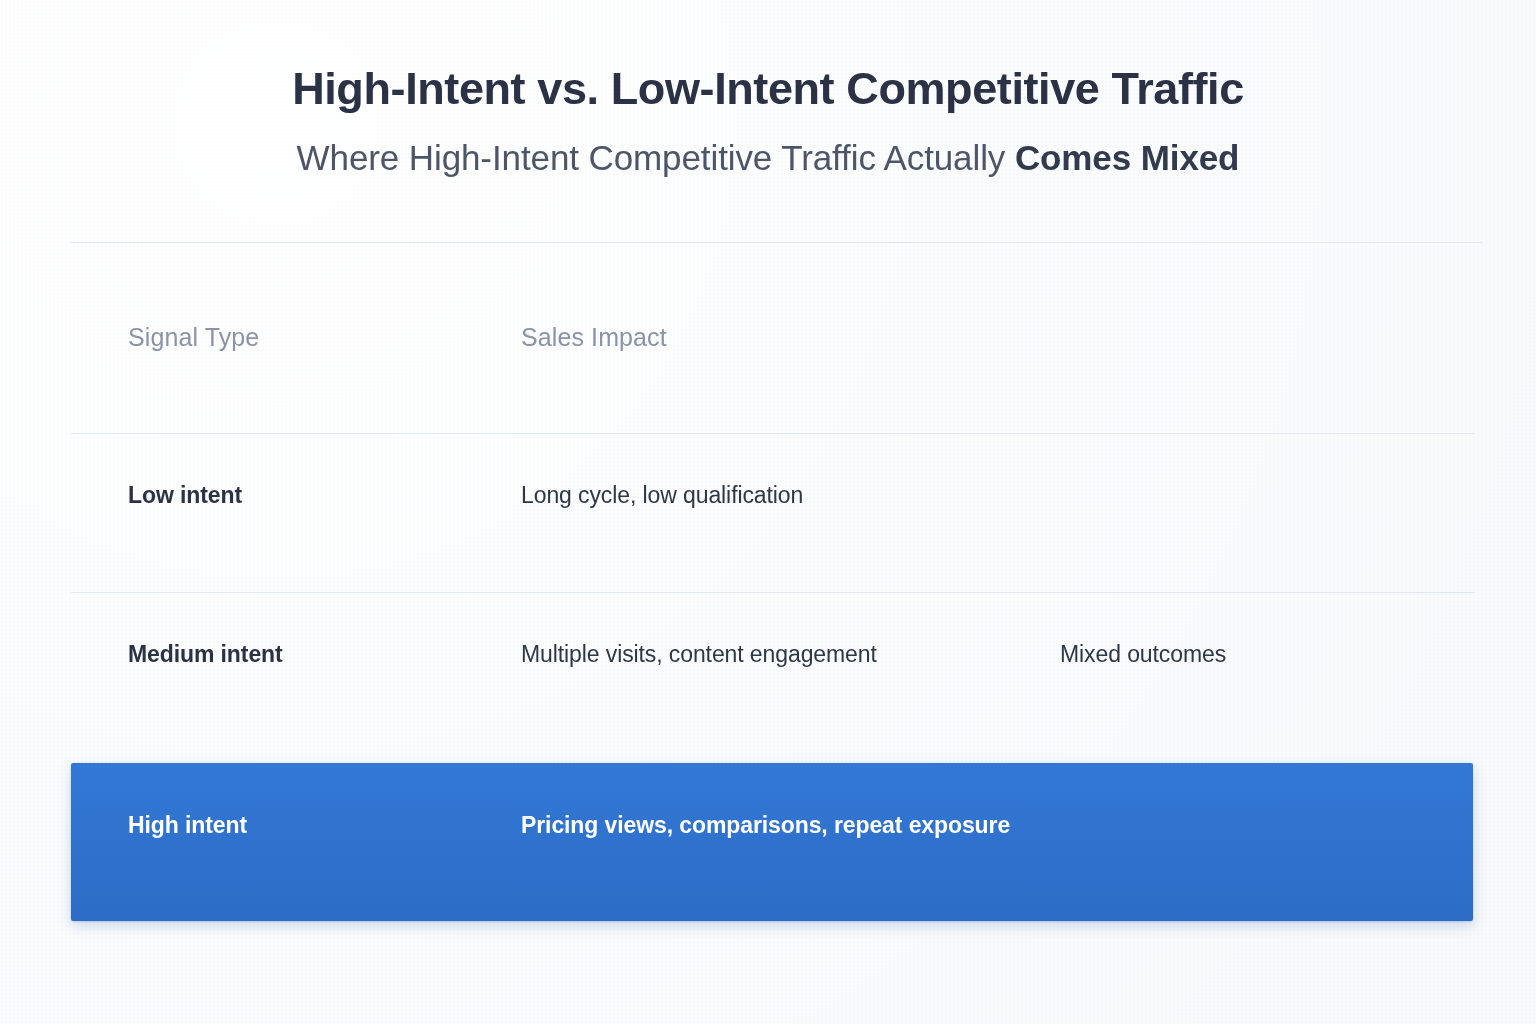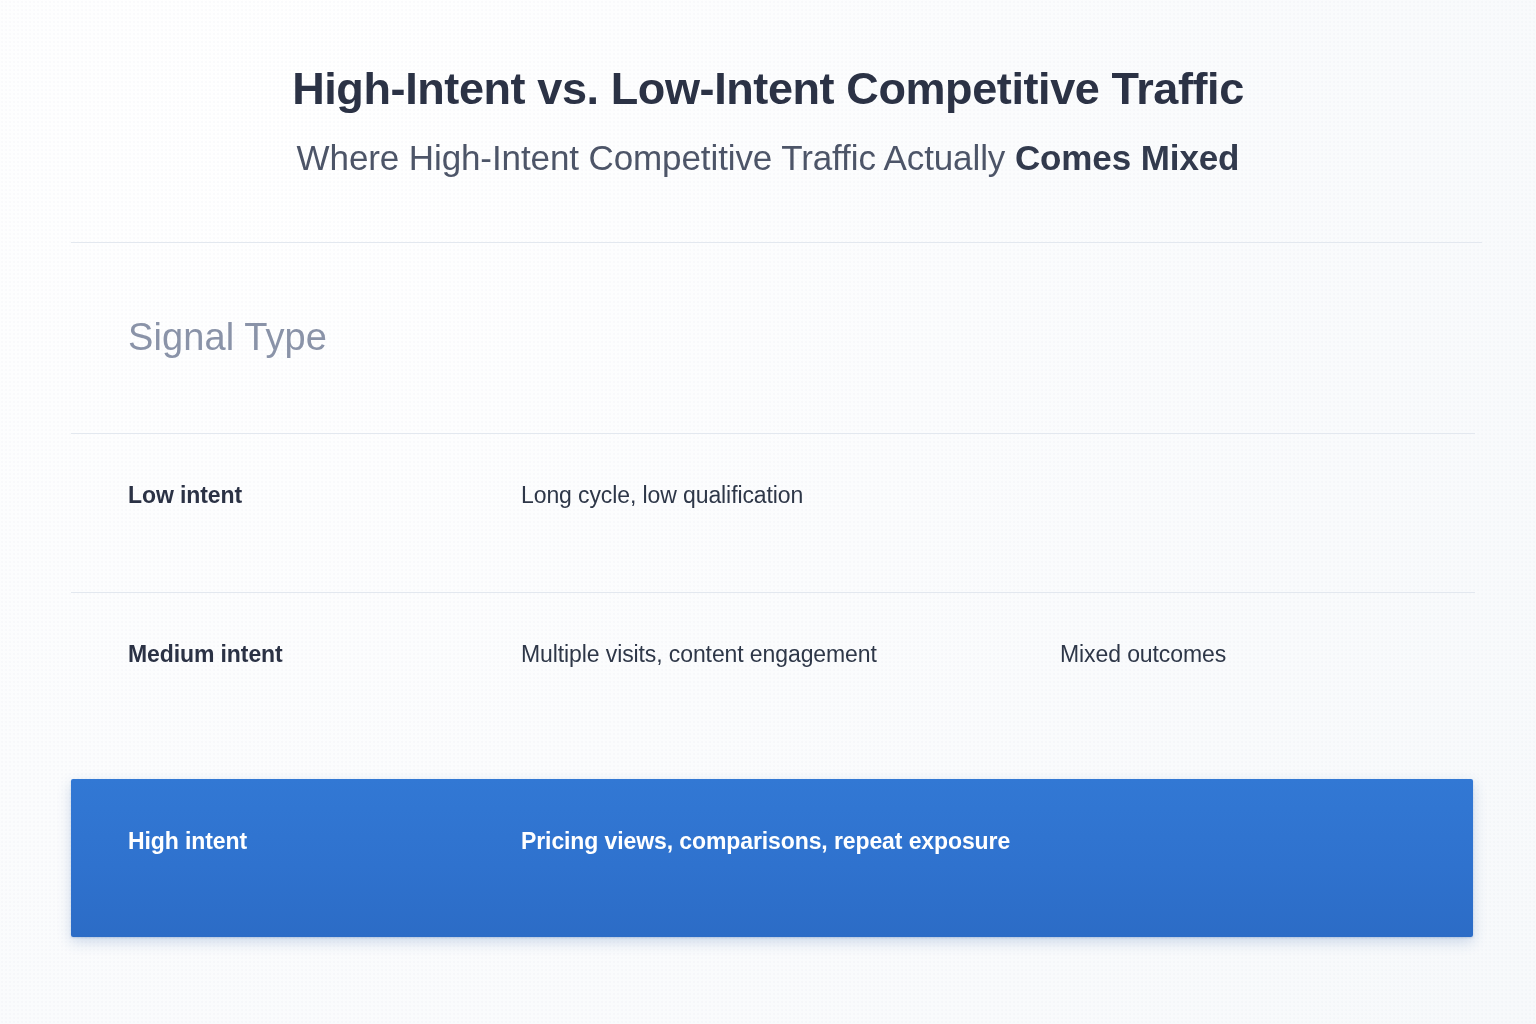--- a/index.html
+++ b/index.html
@@ -95,21 +95,21 @@
   }
   .c1 { width: 450px; padding-left: 57px; box-sizing: border-box; }
   .c2 { width: 539px; box-sizing: border-box; }
   .c3 { width: 420px; box-sizing: border-box; }
 
   .head-row {
     height: 190px;
     align-items: center;
   }
   .head-cell {
-    font-size: 38px;
+    font-size: 25px;
     font-weight: 400;
     color: #8a93a8;
     letter-spacing: 0.1px;
     line-height: 1.25;
   }
 
   .data-row {
     min-height: 158px;
     padding-top: 43px;
   }
@@ -121,21 +121,21 @@
     letter-spacing: -0.1px;
   }
   .cell.label {
     font-weight: 700;
     color: #2b3245;
   }
 
   
   .row-highlight {
     position: relative;
-    margin-top: 28px;
+    margin-top: 12px;
     width: 1402px;
     min-height: 158px;
     padding-top: 44px;
     box-sizing: border-box;
     background: linear-gradient(180deg, #3278d4 0%, #2f72ce 55%, #2c6cc6 100%);
     border-radius: 2px;
     box-shadow: 0 5px 14px rgba(44,94,170,0.22), 0 1px 2px rgba(44,94,170,0.20);
   }
   .row-highlight .cell { color: #ffffff; font-weight: bold; }
   .row-highlight .cell.label { color: #ffffff; font-weight: 700; }
@@ -151,20 +151,21 @@
       <span>Where High-Intent Competitive Traffic Actually </span><span class="accent">Comes Mixed</span>
     </p>
   </div>
 
   <div class="table">
 
     <div class="rule-top"></div>
 
     <div class="row head-row">
       <div class="c1 head-cell">Signal Type</div>
+      <div class="c3 head-cell">Sales Impact</div>
     </div>
 
     <div class="rule-head"></div>
 
     <div class="row data-row">
       <div class="c1 cell label">Low intent</div>
       <div class="c3 cell">Long cycle, low qualification</div>
     </div>
 
     <div class="rule-row"></div>

